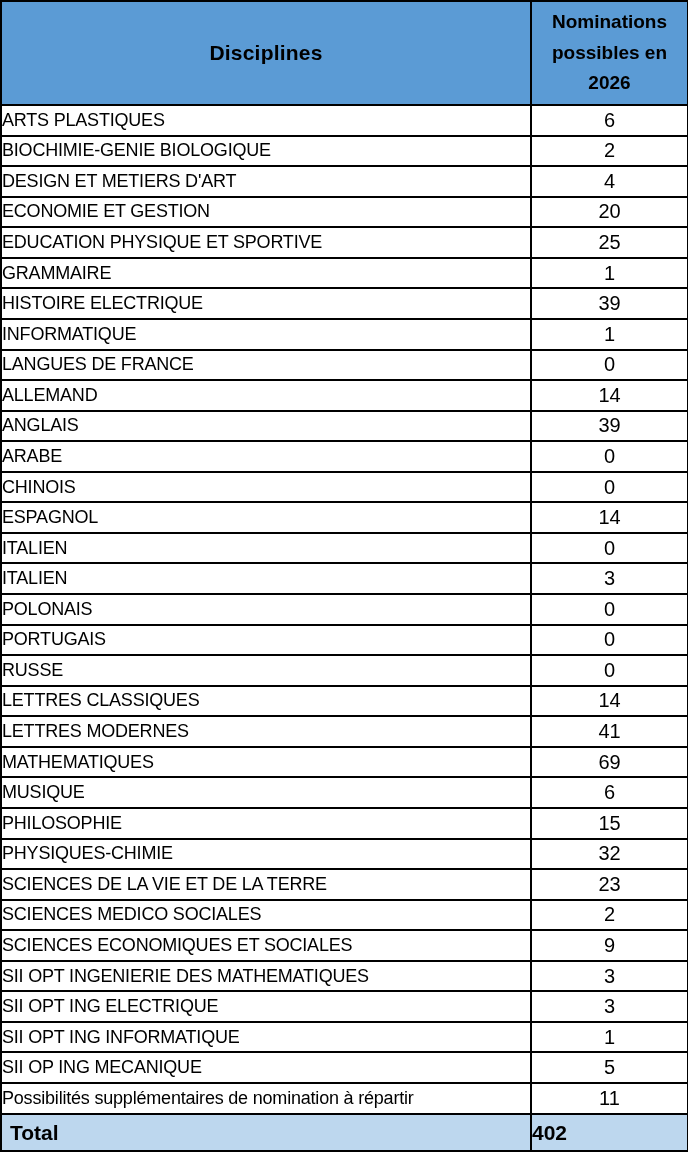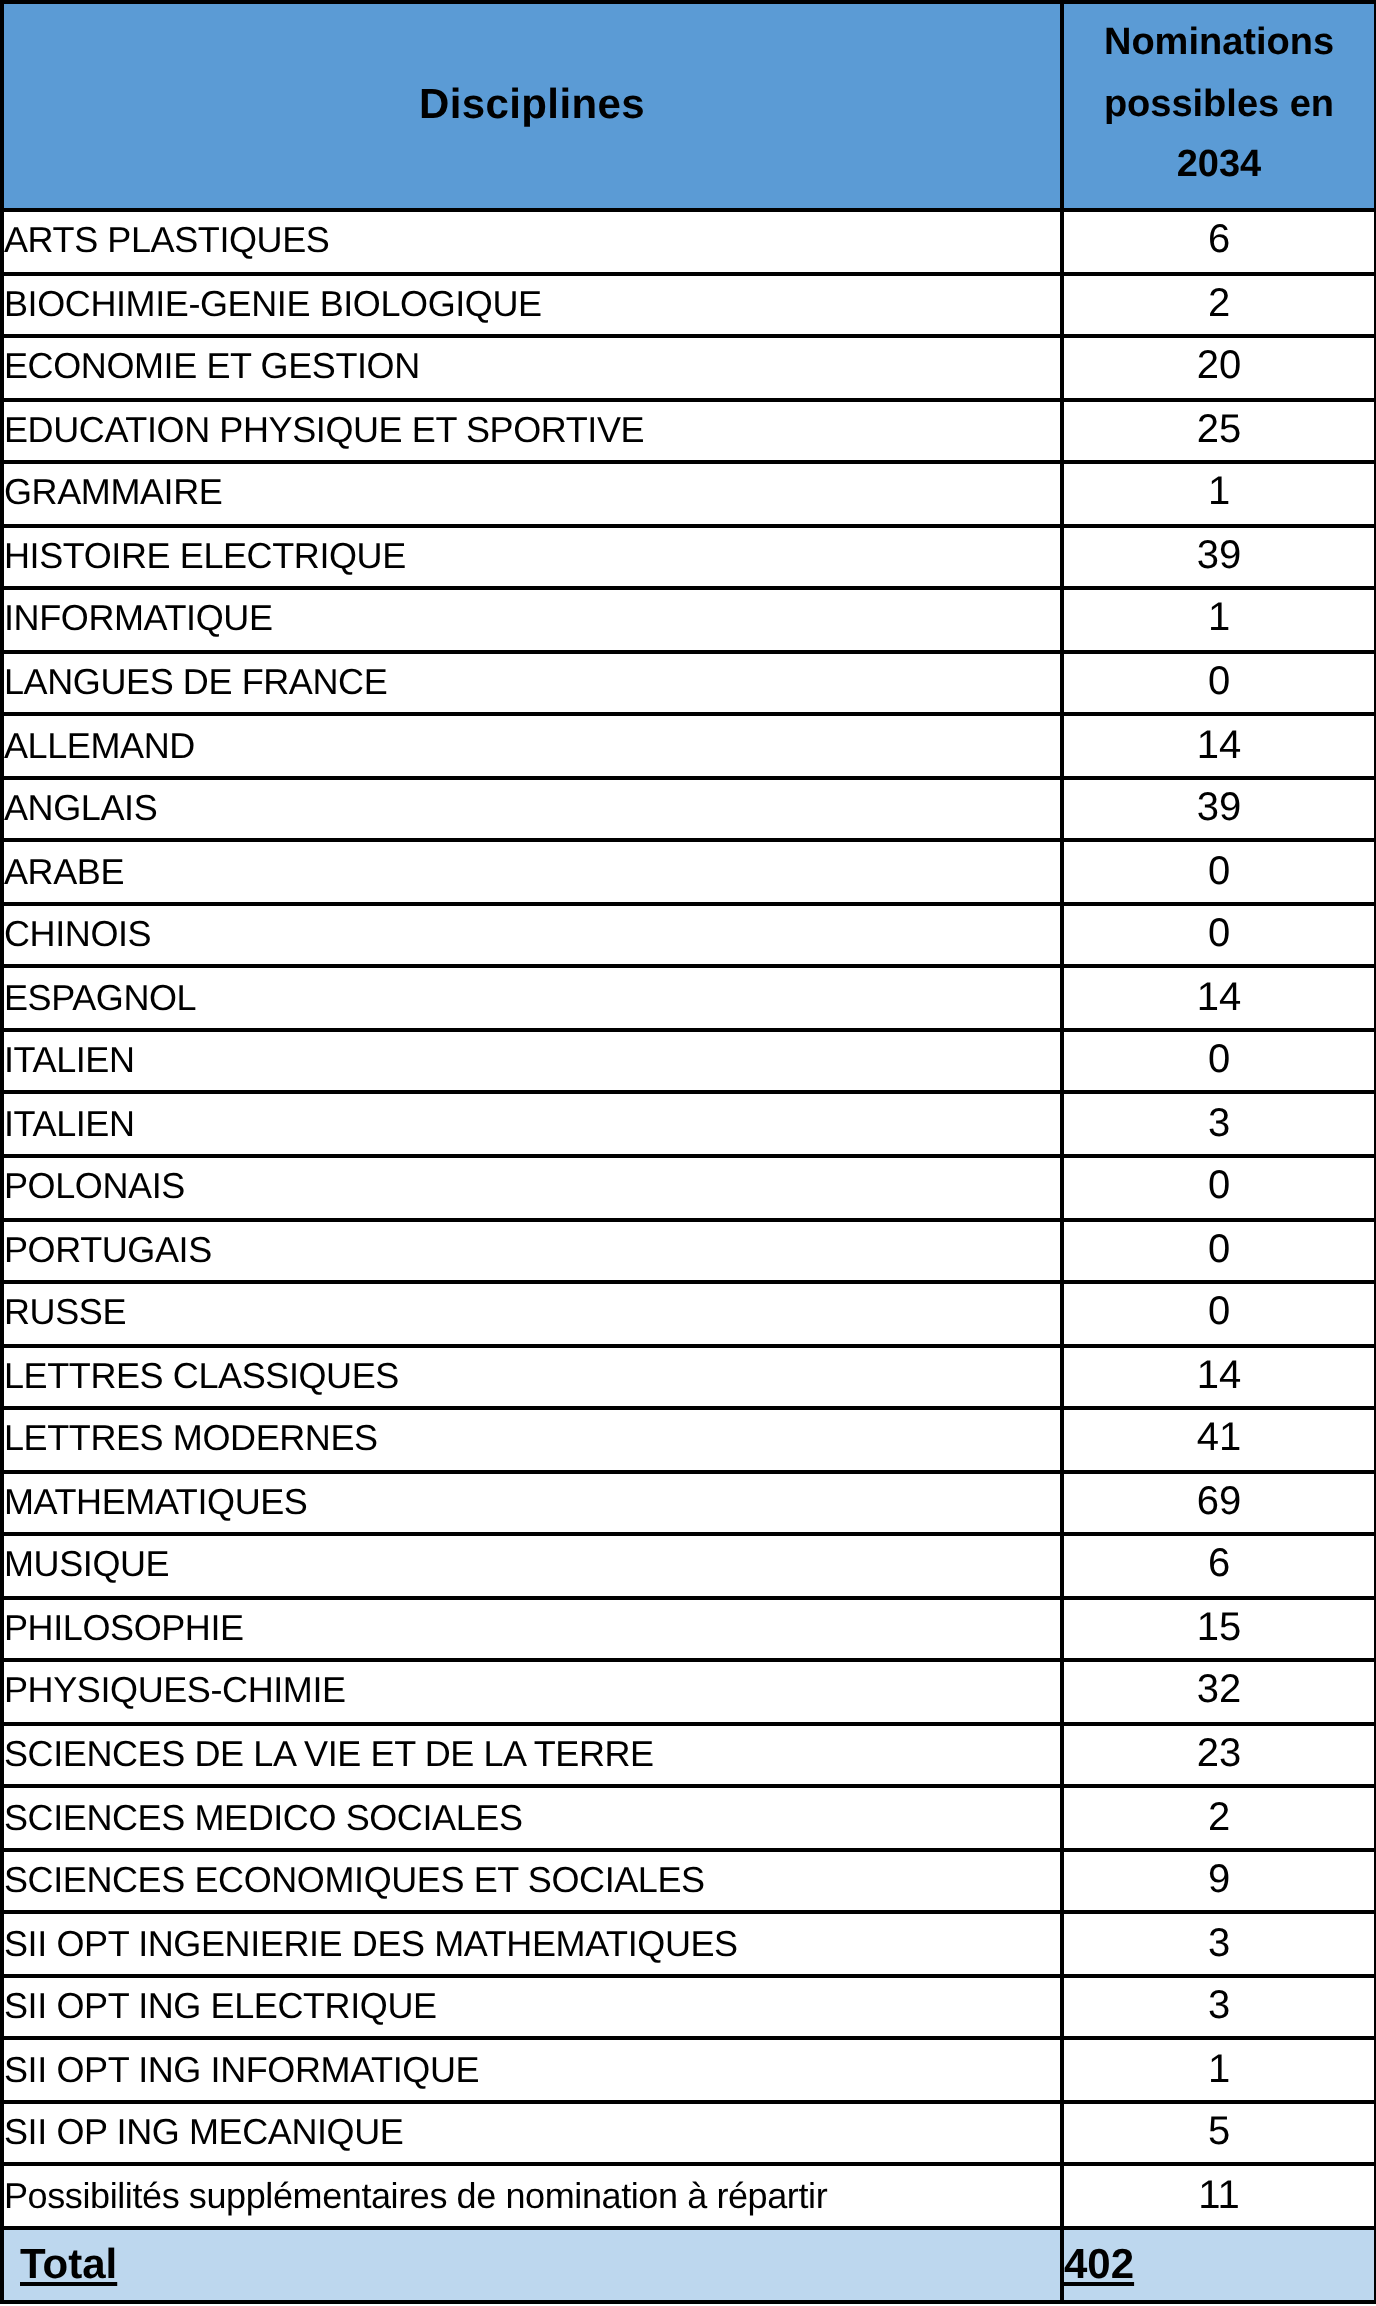--- a/index.html
+++ b/index.html
@@ -57,21 +57,21 @@
     font-size: 18px;
     text-align: left;
     padding-left: 0;
     padding-right: 4px;
     letter-spacing: -0.2px;
   }
   td.num-cell {
     font-size: 20px;
     text-align: center;
   }
-  tfoot tr { height: 37px; background: var(--total-bg); text-decoration: underline; }
+  tfoot tr { height: 37px; background: var(--total-bg); }
   td.total-label {
     font-size: 21px;
     font-weight: bold;
     text-align: left;
     padding-left: 8px;
   }
   td.total-value {
     font-size: 21px;
     font-weight: bold;
   }
@@ -81,31 +81,35 @@
 
 <div class="canvas">
   <table class="nominations">
     <colgroup>
       <col class="col-disc">
       <col class="col-num">
     </colgroup>
     <thead>
       <tr>
         <th class="disc-header">Disciplines</th>
-        <th class="num-header">Nominations possibles en 2034</th>
+        <th class="num-header">Nominations possibles en 2026</th>
       </tr>
     </thead>
     <tbody>
         <tr class="data-row">
     <td class="disc-cell">ARTS PLASTIQUES</td>
     <td class="num-cell">6</td>
   </tr>
         <tr class="data-row">
     <td class="disc-cell">BIOCHIMIE-GENIE BIOLOGIQUE</td>
     <td class="num-cell">2</td>
+  </tr>
+        <tr class="data-row">
+    <td class="disc-cell">DESIGN ET METIERS D'ART</td>
+    <td class="num-cell">4</td>
   </tr>
         <tr class="data-row">
     <td class="disc-cell">ECONOMIE ET GESTION</td>
     <td class="num-cell">20</td>
   </tr>
         <tr class="data-row">
     <td class="disc-cell">EDUCATION PHYSIQUE ET SPORTIVE</td>
     <td class="num-cell">25</td>
   </tr>
         <tr class="data-row">

